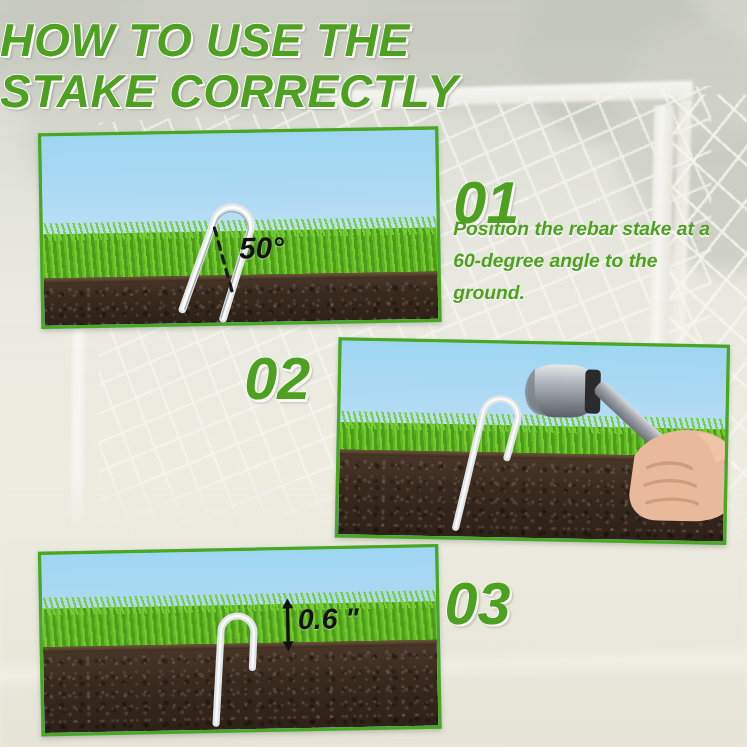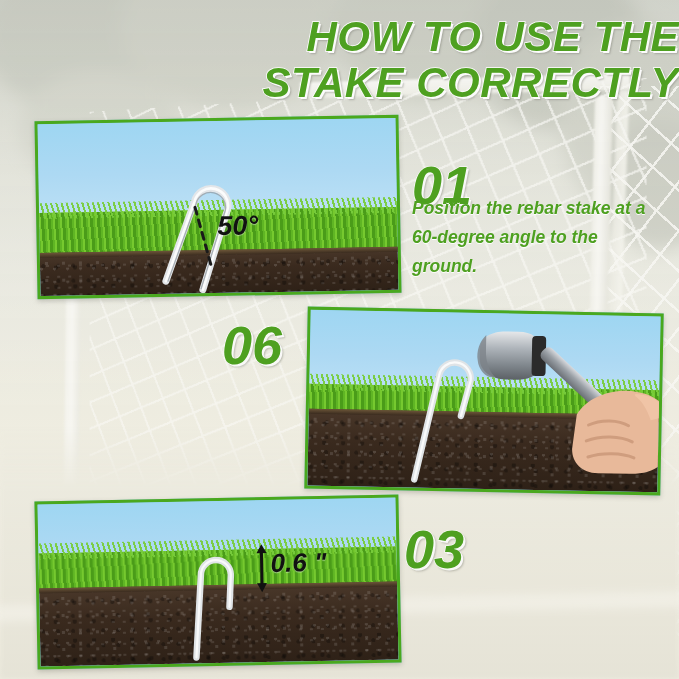--- a/index.html
+++ b/index.html
@@ -73,21 +73,21 @@
       repeating-linear-gradient(128deg, rgba(255,255,255,.95) 0 2.4px, rgba(255,255,255,0) 2.4px 30px);
     opacity:.9;
   }
   .bg-wash{
     position:absolute;inset:0;
     background:linear-gradient(180deg,rgba(236,236,228,.46),rgba(242,240,230,.58));
   }
 
   
   .title{
-    position:absolute;left:0;top:14px;width:679px;text-align:right;
+    position:absolute;left:0;top:14px;width:679px;text-align:left;
     font-weight:bold;font-style:italic;font-size:42px;line-height:46px;
     letter-spacing:.5px;color:#4ea020;
     -webkit-text-stroke:1.5px #ffffff;
     paint-order:stroke fill;
     text-shadow:
       2px 2px 0 rgba(255,255,255,.95),
       3px 3px 2px rgba(120,120,110,.45);
     white-space:pre-line;
     user-select:none;
   }
@@ -310,17 +310,17 @@
         </svg>
       </div>
 
       <span class="anno" style="left:232px;top:48px;font-size:26px;">0.6 "</span>
     </div>
   </div>
 
   <div class="stepnum" id="step-1-num">01</div>
   <div class="steptext" id="step-1-text">Position the rebar stake at a 60-degree angle to the ground.</div>
 
-  <div class="stepnum" id="step-2-num">06</div>
+  <div class="stepnum" id="step-2-num">02</div>
 
   <div class="stepnum" id="step-3-num">03</div>
 
 </div>
 
 </body></html>

